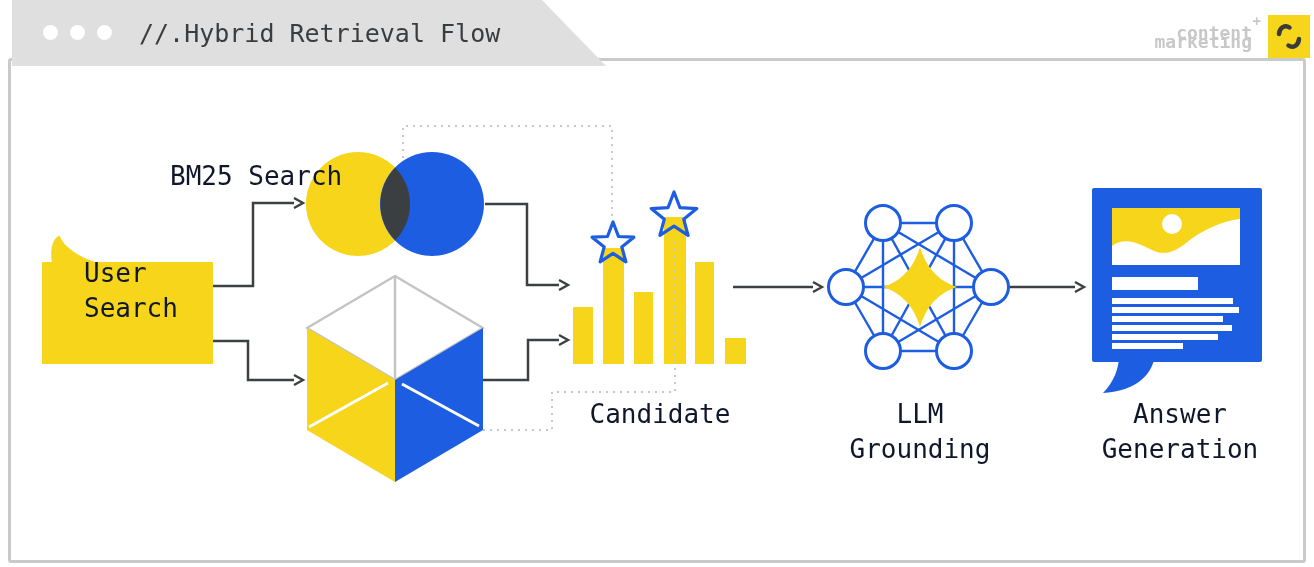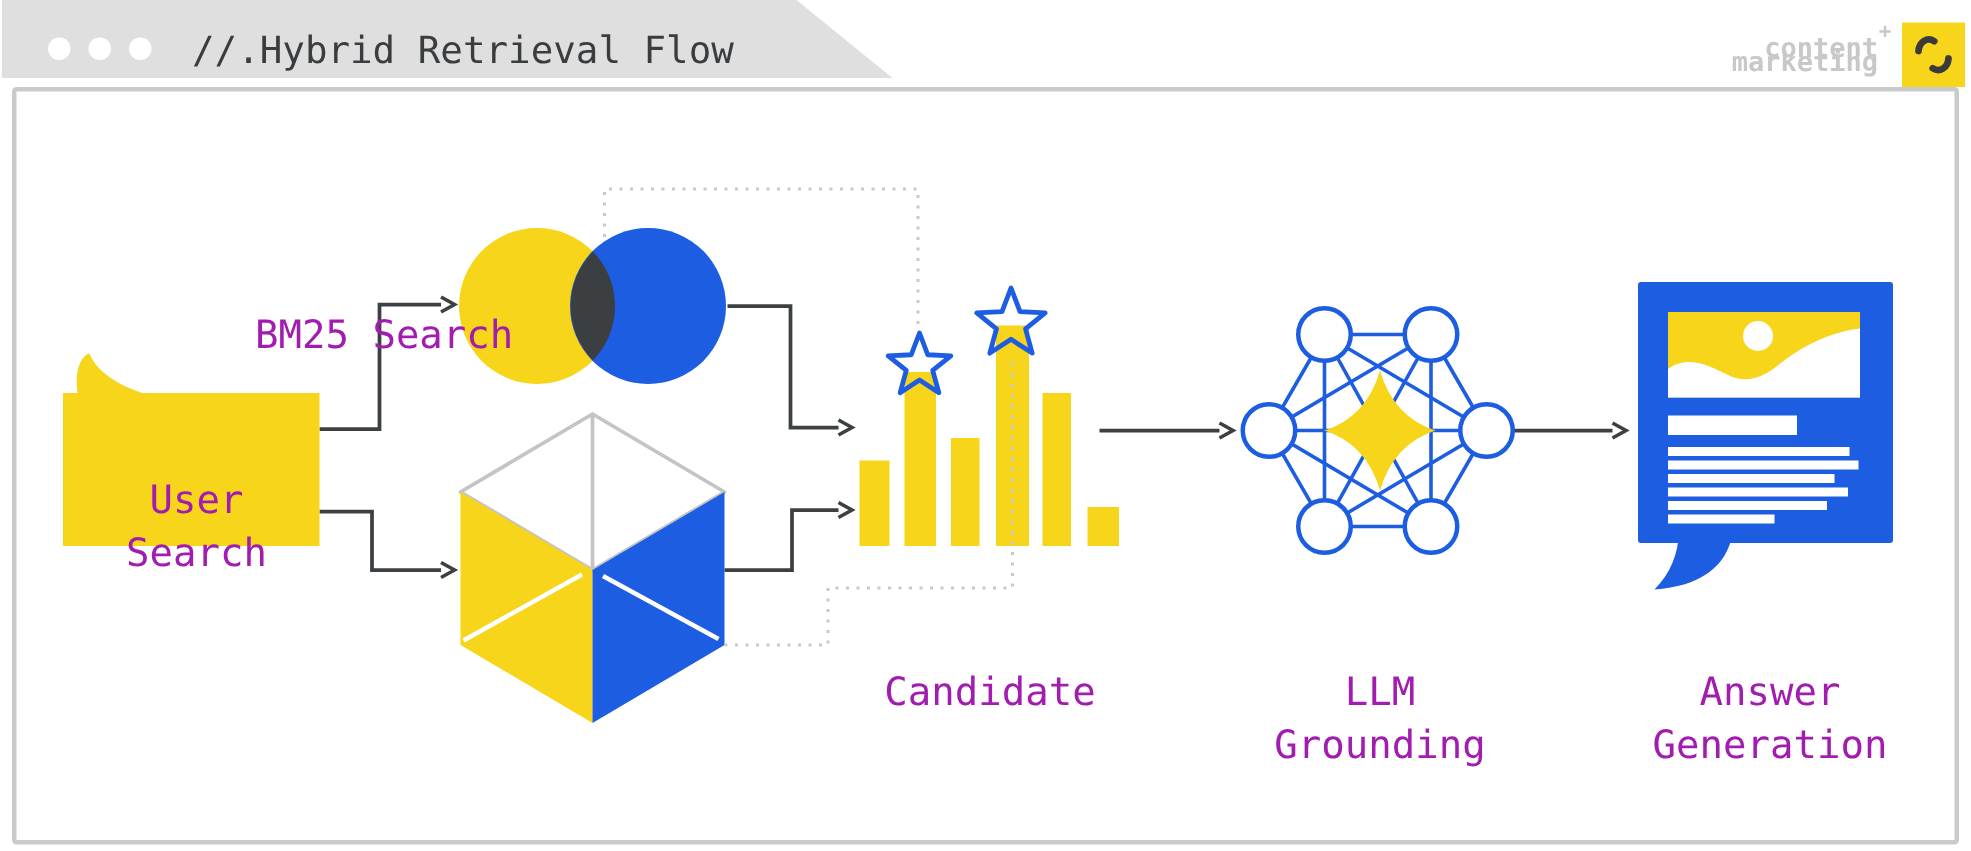--- a/index.html
+++ b/index.html
@@ -3,42 +3,42 @@
 <meta charset="utf-8">
 <style>
   html,body{margin:0;padding:0;}
   body{
     width:1314px;height:567px;position:relative;overflow:hidden;background:#ffffff;
     font-family:"DejaVu Sans Mono", monospace;
   }
   .stage{position:absolute;inset:0;}
   
   .tab{
-    position:absolute;left:1px;top:0;width:594px;height:52px;background:#dfdfdf;
+    position:absolute;left:12px;top:0;width:594px;height:66px;background:#dfdfdf;
     clip-path:polygon(0 0,530px 0,594px 100%,0 100%);z-index:4;
   }
   .dots{position:absolute;left:31px;top:25px;display:flex;gap:12px;}
   .dot{width:15px;height:15px;border-radius:50%;background:#ffffff;}
   .win-title{position:absolute;left:127px;top:19px;font-size:25px;color:#3a3d40;white-space:pre;}
   
   .brand-plus{position:absolute;right:53px;top:13px;font-size:14px;font-weight:bold;color:#c8c8c8;z-index:4;}
   .brand-text{
     position:absolute;right:62px;top:28px;text-align:right;z-index:4;
     font-size:18px;font-weight:bold;color:#c8c8c8;line-height:9px;letter-spacing:0px;white-space:pre;
   }
   .brand-logo{position:absolute;left:1268px;top:15px;width:42px;height:43px;background:#f6d51a;z-index:4;}
   
   .panel{
     position:absolute;left:8px;top:58px;width:1298px;height:505px;box-sizing:border-box;
     border:3px solid #c9cbcb;border-radius:3px;background:#ffffff;z-index:1;
   }
   .diagram{position:absolute;left:0;top:0;z-index:2;}
   
-  .lbl{position:absolute;z-index:3;color:#a21caf;font-size:26px;line-height:35px;white-space:pre;margin-top:48px;}
-  .lbl-user{left:84px;top:269px;text-align:center;}
+  .lbl{position:absolute;z-index:3;color:#0f172a;font-size:26px;line-height:35px;white-space:pre;}
+  .lbl-user{left:84px;top:256px;}
   .lbl-bm25{left:170px;top:159px;}
   .lbl-embed{left:90px;top:397px;}
   .lbl-rerank{left:547px;top:397px;width:226px;text-align:center;}
   .lbl-llm{left:807px;top:397px;width:226px;text-align:center;}
   .lbl-answer{left:1067px;top:397px;width:226px;text-align:center;}
 </style>
 </head>
 <body>
 
 <div class="stage">

